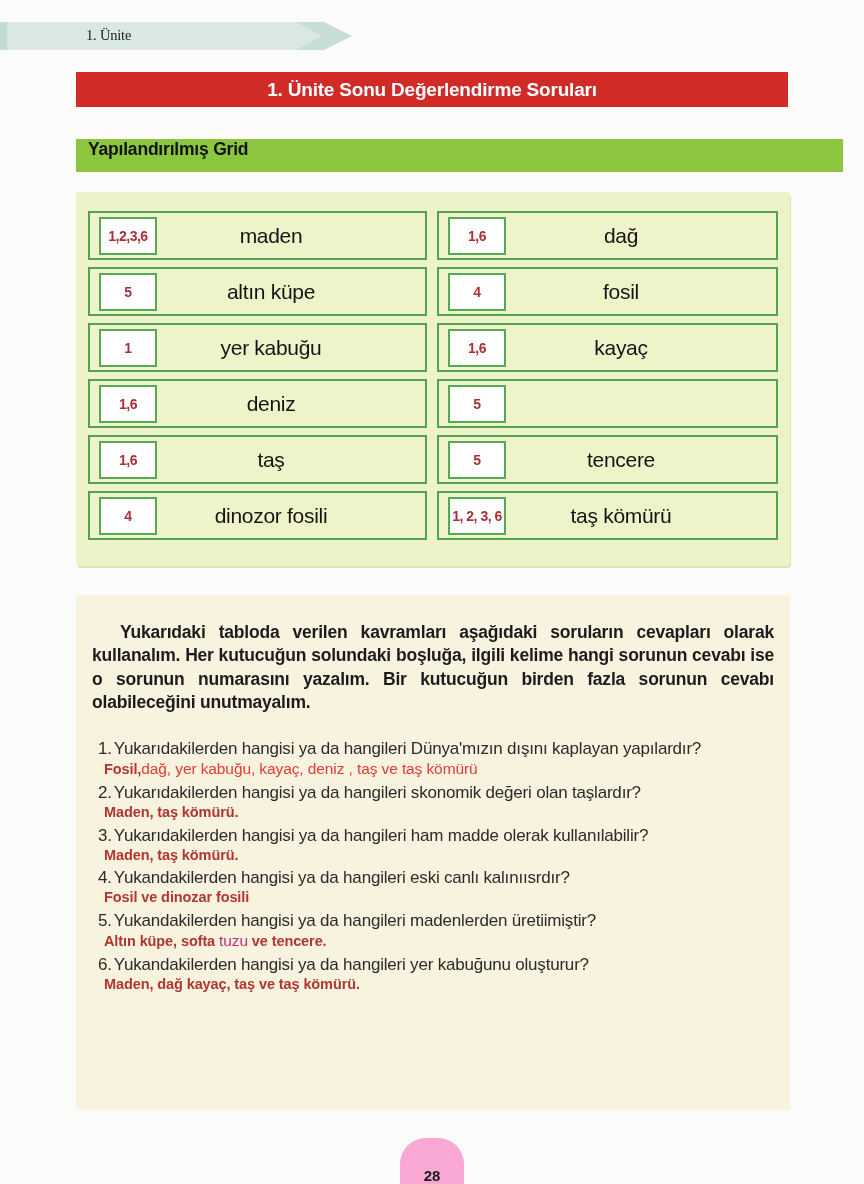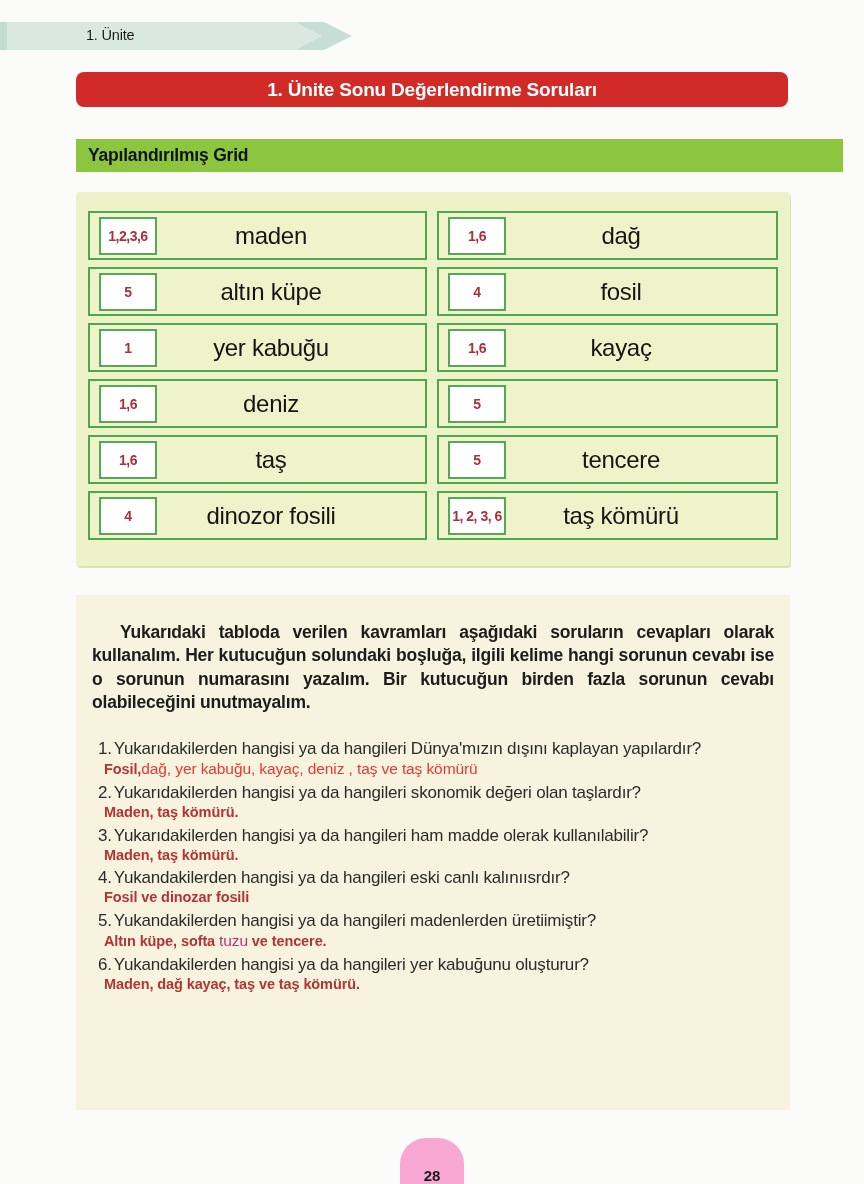--- a/index.html
+++ b/index.html
@@ -9,40 +9,40 @@
     font-family:"Liberation Sans","DejaVu Sans",sans-serif;
     overflow:hidden;
   }
   
   .unit-strip{position:absolute;top:22px;left:0;width:352px;height:28px;}
   .strip-base{position:absolute;inset:0;background:#d9e9e2;
     clip-path:polygon(0 0,302px 0,330px 50%,302px 100%,0 100%);}
   .strip-edge{position:absolute;left:0;top:0;width:7px;height:28px;background:#c2dcd2;}
   .strip-chev{position:absolute;top:0;left:296px;width:56px;height:28px;background:#c6ded5;
     clip-path:polygon(0 0,28px 0,56px 50%,28px 100%,0 100%,26px 50%);}
-  .unit-label{position:absolute;left:86px;top:5px;font-size:14.5px;color:#1b1b1b;letter-spacing:-0.2px;}
+  .unit-label{position:absolute;left:86px;top:5px;font-size:14.5px;color:#1b1b1b;letter-spacing:-0.2px;font-family:Liberation Serif, serif;}
   
   .red-banner{position:absolute;left:76px;top:72px;width:712px;height:35px;
-    background:#d02b27;border-radius:8px;display:flex;align-items:center;justify-content:center;}
+    background:#d02b27;border-radius:0;display:flex;align-items:center;justify-content:center;}
   .red-banner span{color:#ffffff;font-weight:bold;font-size:19px;letter-spacing:-0.2px;}
   .green-banner{position:absolute;left:76px;top:139px;width:767px;height:33px;
-    background:#8cc63e;display:flex;align-items:center;}
+    background:#8cc63e;display:flex;}
   .green-banner span{color:#121212;font-weight:bold;font-size:17.5px;padding-left:12px;letter-spacing:-0.2px;}
   
   .grid-panel{position:absolute;left:76px;top:192px;width:714px;height:374px;
     background:#edf2c8;border-radius:4px;box-shadow:1px 2px 0 #dde4b4;}
   .grid-col{position:absolute;top:19px;display:flex;flex-direction:column;gap:7px;}
   .grid-col.left{left:12px;width:339px;}
   .grid-col.right{left:361px;width:341px;}
   .grid-row{height:49px;border:2px solid #4fa64f;background:#eef3ca;
     display:flex;align-items:center;box-sizing:border-box;}
   .ans-box{margin-left:9px;width:58px;height:38px;background:#ffffff;border:2px solid #55a855;
     box-sizing:border-box;display:flex;align-items:center;justify-content:center;}
   .ans-box span{color:#a8323c;font-weight:bold;font-size:14px;letter-spacing:-0.5px;text-align:center;}
-  .term{flex:1;text-align:center;font-size:24px;color:#151515;letter-spacing:-0.3px;
+  .term{flex:1;text-align:center;font-size:21px;color:#151515;letter-spacing:-0.3px;
     margin-right:40px;}
   
   .cream-panel{position:absolute;left:76px;top:595px;width:714px;height:515px;background:#f8f3de;}
   .instructions{margin:26px 16px 24px 16px;font-weight:bold;font-size:17.5px;line-height:1.33;
     color:#1c1c1c;text-align:justify;text-indent:28px;letter-spacing:-0.2px;}
   .questions{margin:24px 10px 0 22px;}
   .q-block{margin-bottom:2px;}
   .q-line{font-size:17px;line-height:1.25;color:#2b2b2b;letter-spacing:-0.2px;}
   .q-num{margin-right:2px;}
   .a-line{font-size:14.5px;line-height:1.2;margin:1px 0 3px 6px;font-weight:bold;letter-spacing:-0.1px;}

